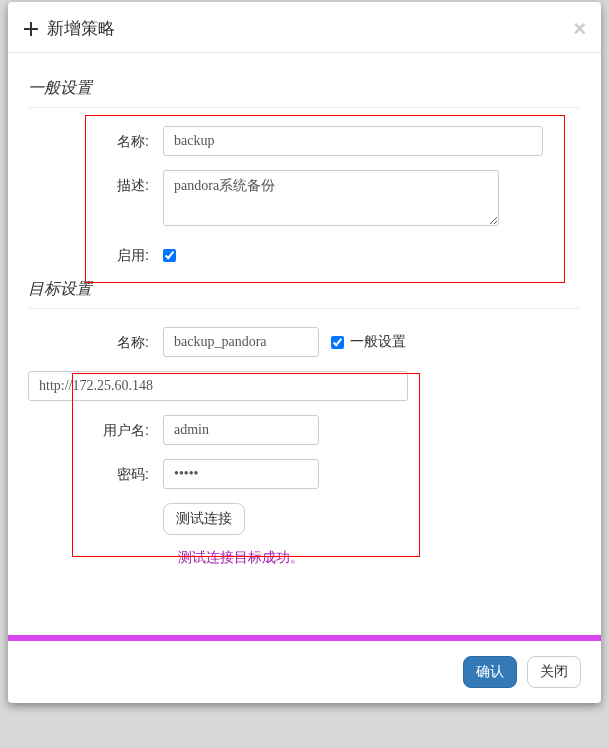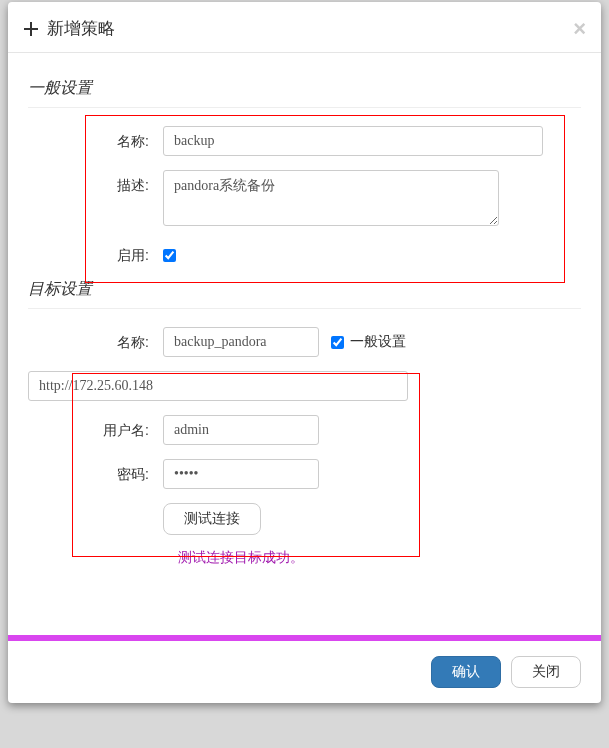--- a/index.html
+++ b/index.html
@@ -93,21 +93,21 @@
       color: #555;
       font-family: Liberation Serif, serif;
       outline: none;
     }
     .wide { width: 380px; }
     .mid { width: 156px; }
     textarea.wide { width: 336px; height: 56px; resize: both; }
     .checkbox { margin-top: 9px; }
     .btn {
       display: inline-block;
-      padding: 6px 20px;
+      padding: 6px 12px;
       font-size: 14px;
       border-radius: 8px;
       cursor: pointer;
       border: 1px solid transparent;
       background: #fff;
     }
     .btn-default {
       border-color: #ccc;
       color: #333;
       background: #fff;

